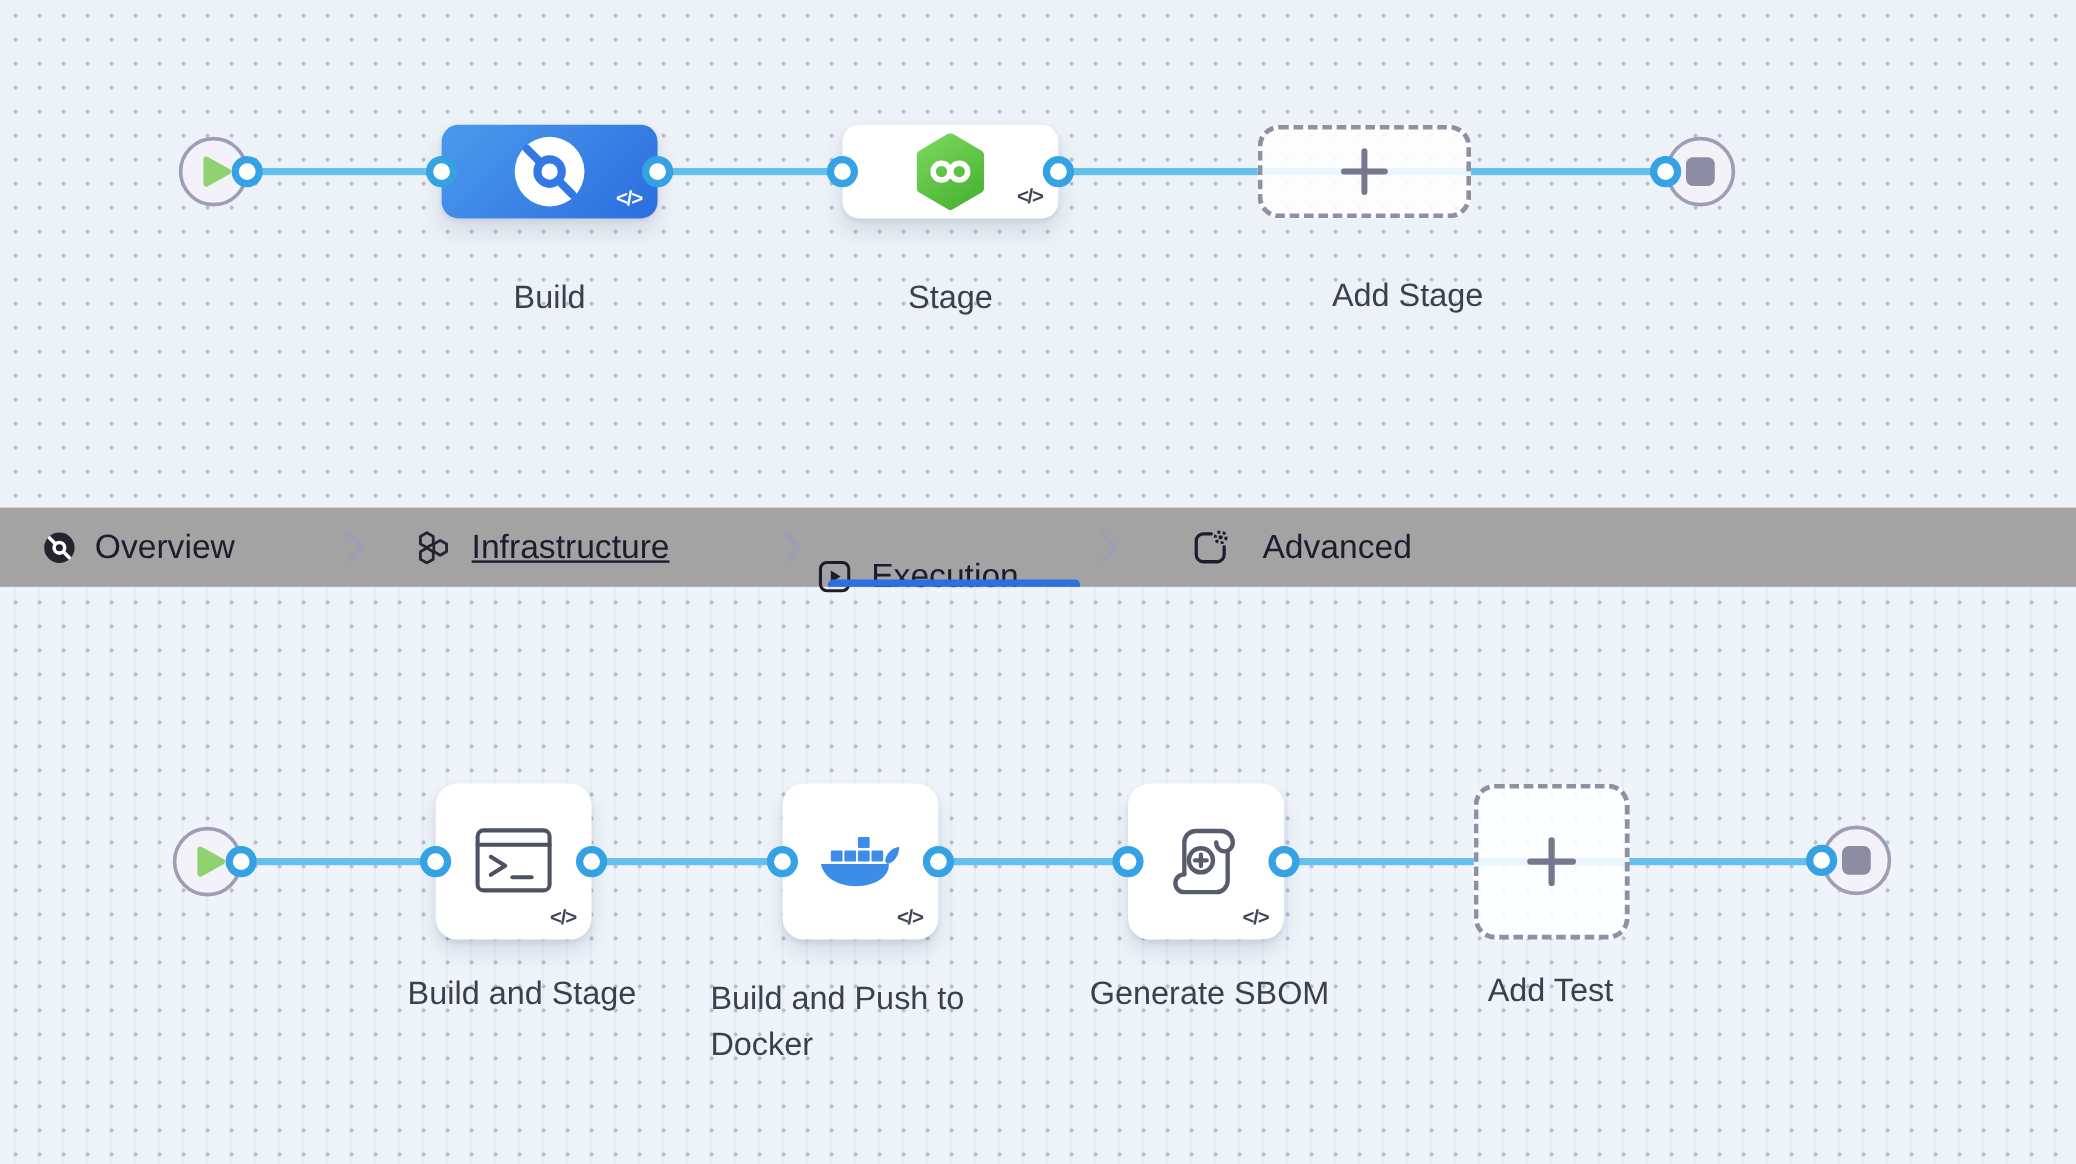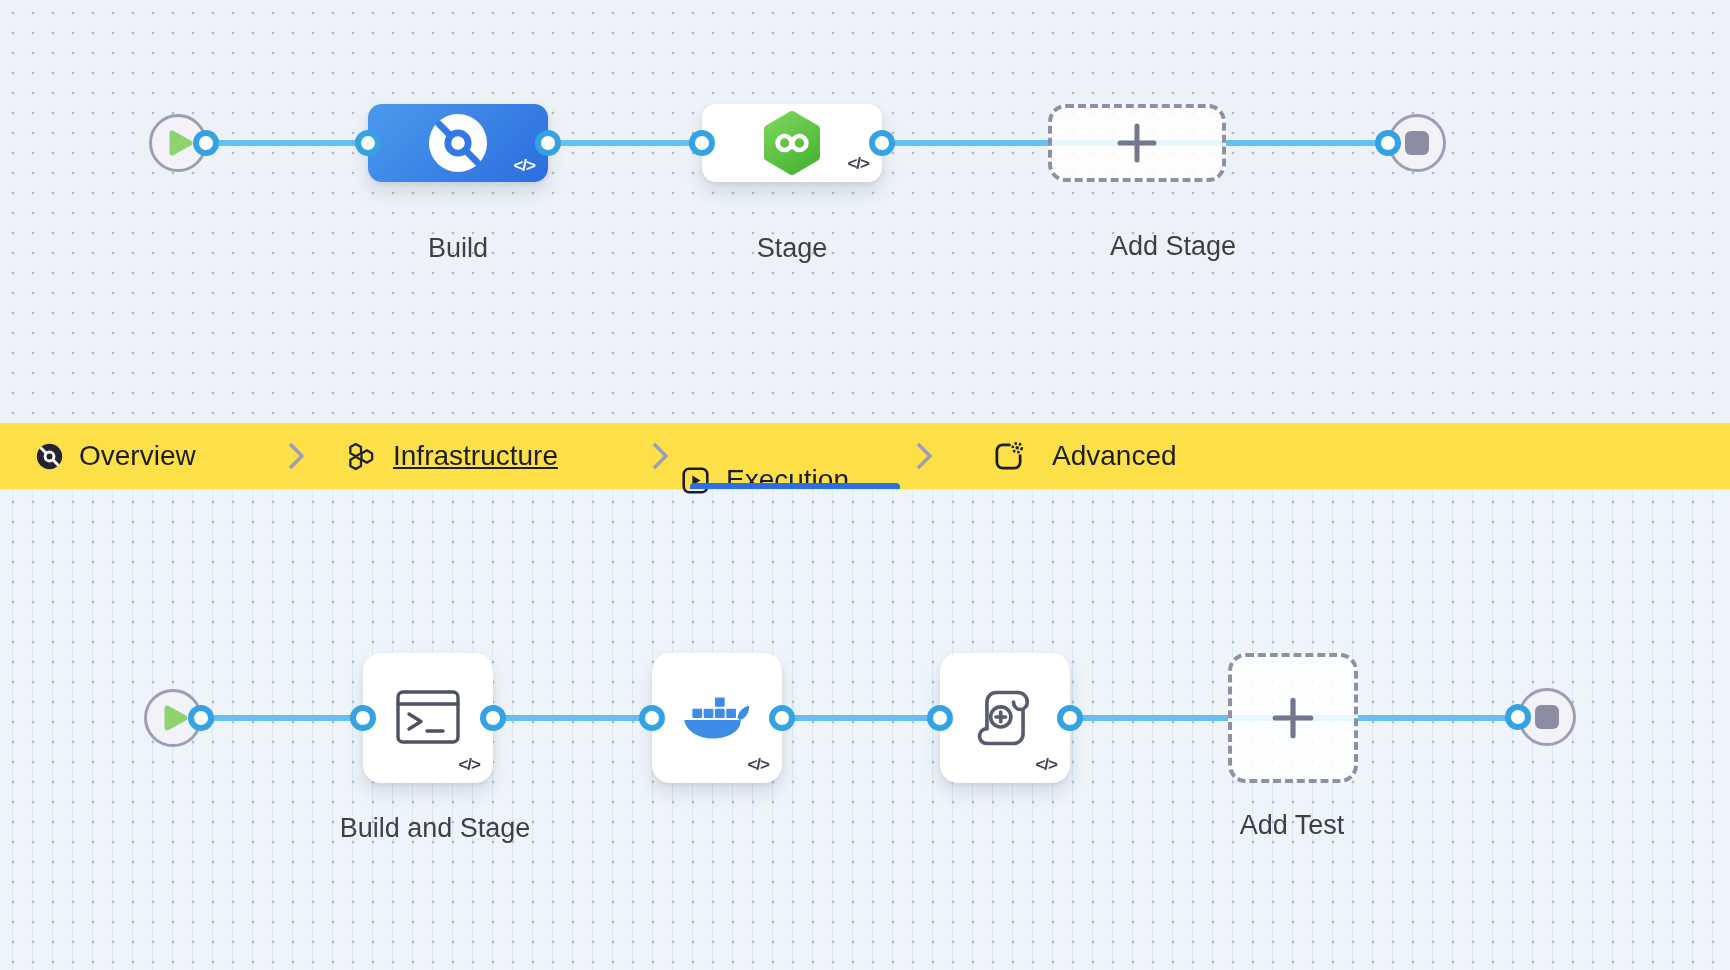--- a/index.html
+++ b/index.html
@@ -17,21 +17,21 @@
   .canvas-bottom{
     top:489px;height:481px;background-color:#eff4fa;
     background-image:
       linear-gradient(90deg,rgba(160,200,238,0.28) 1px,transparent 1px),
       radial-gradient(circle,#b4bbc8 1.5px,transparent 1.6px);
     background-size:20px 100%,20px 20px;background-position:12px 0,3px 3px;
   }
   
   .tabstrip{
     position:absolute;top:423px;left:0;width:1730px;height:66px;
-    background:#fde047;border-bottom:1px solid #e7eaf0;z-index:10;
+    background:#a3a3a3;border-bottom:1px solid #e7eaf0;z-index:10;
   }
   .tab{
     position:absolute;top:0;height:66px;display:flex;align-items:center;gap:16px;
     font-size:28px;color:#1c1d2b;cursor:pointer;white-space:nowrap;
   }
   .tab.active{font-weight:500;}
   .chev{position:absolute;top:0;height:66px;display:flex;align-items:center;}
   .tab-underline{
     position:absolute;bottom:0;height:6px;background:#2d6fe2;
     border-radius:4px 4px 0 0;
@@ -277,14 +277,16 @@
       </g>
     </svg>
   </div>
 
   <div class="endpoint" style="left:1518px;top:199px;">
     <div class="stop-square"></div>
   </div>
   <div class="port" style="left:1505px;top:215px;"></div>
 
   <div class="node-label" style="left:435px;top:324px;">Build and Stage</div>
+  <div class="node-label wrap" style="left:717px;top:324px;">Build and Push to Docker</div>
+  <div class="node-label" style="left:1008px;top:324px;">Generate SBOM</div>
   <div class="node-label" style="left:1292px;top:321px;">Add Test</div>
 </div>
 
 </body></html>

